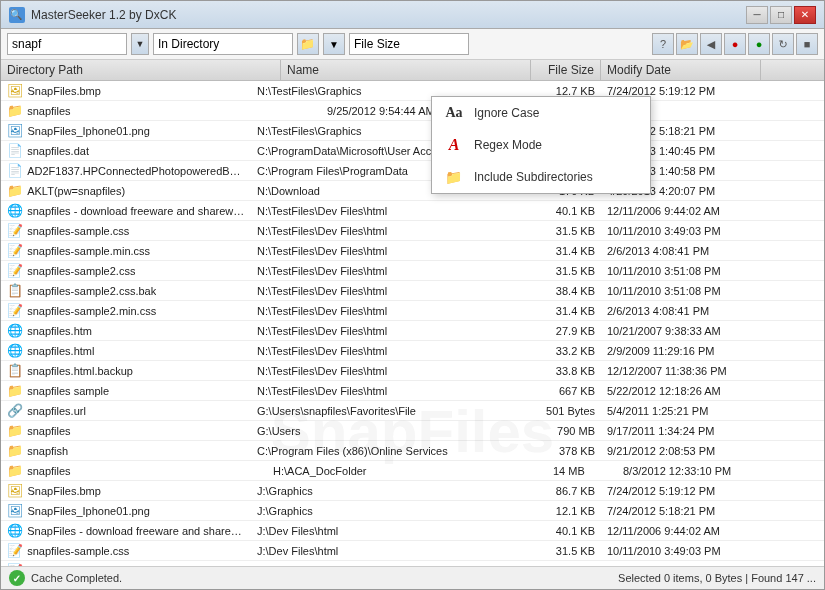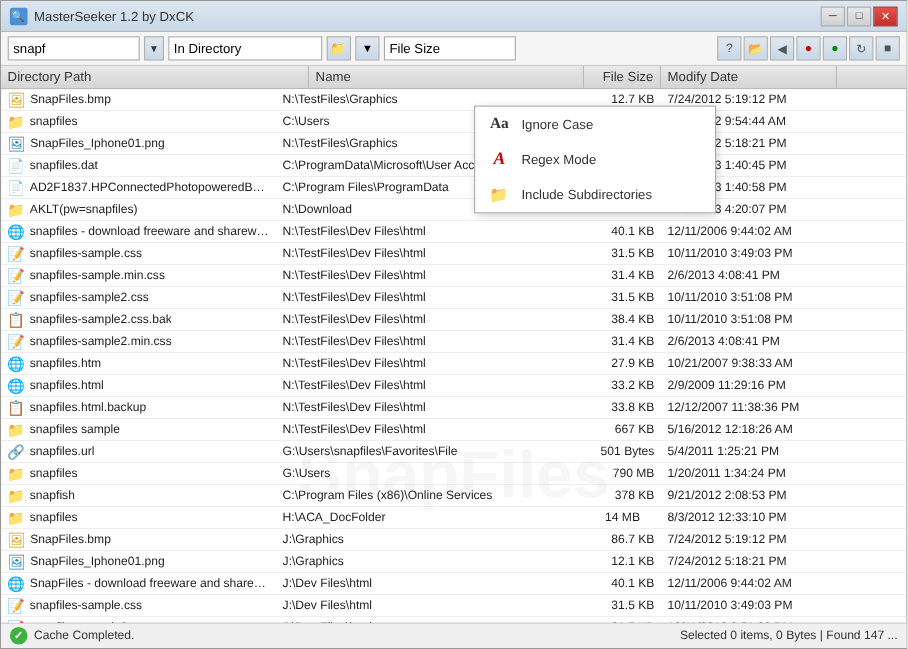--- a/index.html
+++ b/index.html
@@ -370,21 +370,20 @@
     <div class="col col-size" style="text-align:right;">12.7 KB</div>
     <div class="col col-date">7/24/2012 5:19:12 PM</div>
   </div>
           <div class="file-row">
     <div class="col col-name">
       <div class="file-name-cell">
         <span style="font-size:13px;margin-right:4px;color:#e8a000">📁</span>
         <span style="overflow:hidden;text-overflow:ellipsis;white-space:nowrap;">snapfiles</span>
       </div>
     </div>
-    <div class="col col-path" style="overflow:hidden;text-overflow:ellipsis;white-space:nowrap;">C:\Users</div>
     <div class="col col-size" style="text-align:right;"></div>
     <div class="col col-date">9/25/2012 9:54:44 AM</div>
   </div>
           <div class="file-row">
     <div class="col col-name">
       <div class="file-name-cell">
         <span style="font-size:13px;margin-right:4px;color:#2080c0">🖼</span>
         <span style="overflow:hidden;text-overflow:ellipsis;white-space:nowrap;">SnapFiles_Iphone01.png</span>
       </div>
     </div>
@@ -526,21 +525,21 @@
   </div>
           <div class="file-row">
     <div class="col col-name">
       <div class="file-name-cell">
         <span style="font-size:13px;margin-right:4px;color:#e8a000">📁</span>
         <span style="overflow:hidden;text-overflow:ellipsis;white-space:nowrap;">snapfiles sample</span>
       </div>
     </div>
     <div class="col col-path" style="overflow:hidden;text-overflow:ellipsis;white-space:nowrap;">N:\TestFiles\Dev Files\html</div>
     <div class="col col-size" style="text-align:right;">667 KB</div>
-    <div class="col col-date">5/16/2012 12:18:26 AM</div>
+    <div class="col col-date">5/22/2012 12:18:26 AM</div>
   </div>
           <div class="file-row">
     <div class="col col-name">
       <div class="file-name-cell">
         <span style="font-size:13px;margin-right:4px;color:#0060c0">🔗</span>
         <span style="overflow:hidden;text-overflow:ellipsis;white-space:nowrap;">snapfiles.url</span>
       </div>
     </div>
     <div class="col col-path" style="overflow:hidden;text-overflow:ellipsis;white-space:nowrap;">G:\Users\snapfiles\Favorites\File</div>
     <div class="col col-size" style="text-align:right;">501 Bytes</div>
@@ -548,42 +547,42 @@
   </div>
           <div class="file-row">
     <div class="col col-name">
       <div class="file-name-cell">
         <span style="font-size:13px;margin-right:4px;color:#e8a000">📁</span>
         <span style="overflow:hidden;text-overflow:ellipsis;white-space:nowrap;">snapfiles</span>
       </div>
     </div>
     <div class="col col-path" style="overflow:hidden;text-overflow:ellipsis;white-space:nowrap;">G:\Users</div>
     <div class="col col-size" style="text-align:right;">790 MB</div>
-    <div class="col col-date">1/20/2011 1:34:24 PM</div>
+    <div class="col col-date">9/17/2011 1:34:24 PM</div>
   </div>
           <div class="file-row">
     <div class="col col-name">
       <div class="file-name-cell">
         <span style="font-size:13px;margin-right:4px;color:#e8a000">📁</span>
         <span style="overflow:hidden;text-overflow:ellipsis;white-space:nowrap;">snapfish</span>
       </div>
     </div>
     <div class="col col-path" style="overflow:hidden;text-overflow:ellipsis;white-space:nowrap;">C:\Program Files (x86)\Online Services</div>
     <div class="col col-size" style="text-align:right;">378 KB</div>
     <div class="col col-date">9/21/2012 2:08:53 PM</div>
   </div>
           <div class="file-row">
     <div class="col col-name">
       <div class="file-name-cell">
         <span style="font-size:13px;margin-right:4px;color:#e8a000">📁</span>
         <span style="overflow:hidden;text-overflow:ellipsis;white-space:nowrap;">snapfiles</span>
       </div>
     </div>
-    <div class="col col-path" style="overflow:hidden;text-overflow:ellipsis;white-space:nowrap;">H:\ACA_DocFolder</div>
-    <div class="col col-size" style="text-align:center;">14 MB</div>
+    <div class="col col-path" style="overflow:hidden;text-overflow:ellipsis;white-space:nowrap;margin-left:16px;">H:\ACA_DocFolder</div>
+    <div class="col col-size" style="text-align:left;">14 MB</div>
     <div class="col col-date">8/3/2012 12:33:10 PM</div>
   </div>
           <div class="file-row">
     <div class="col col-name">
       <div class="file-name-cell">
         <span style="font-size:13px;margin-right:4px;color:#d4a000">🖼</span>
         <span style="overflow:hidden;text-overflow:ellipsis;white-space:nowrap;">SnapFiles.bmp</span>
       </div>
     </div>
     <div class="col col-path" style="overflow:hidden;text-overflow:ellipsis;white-space:nowrap;">J:\Graphics</div>

